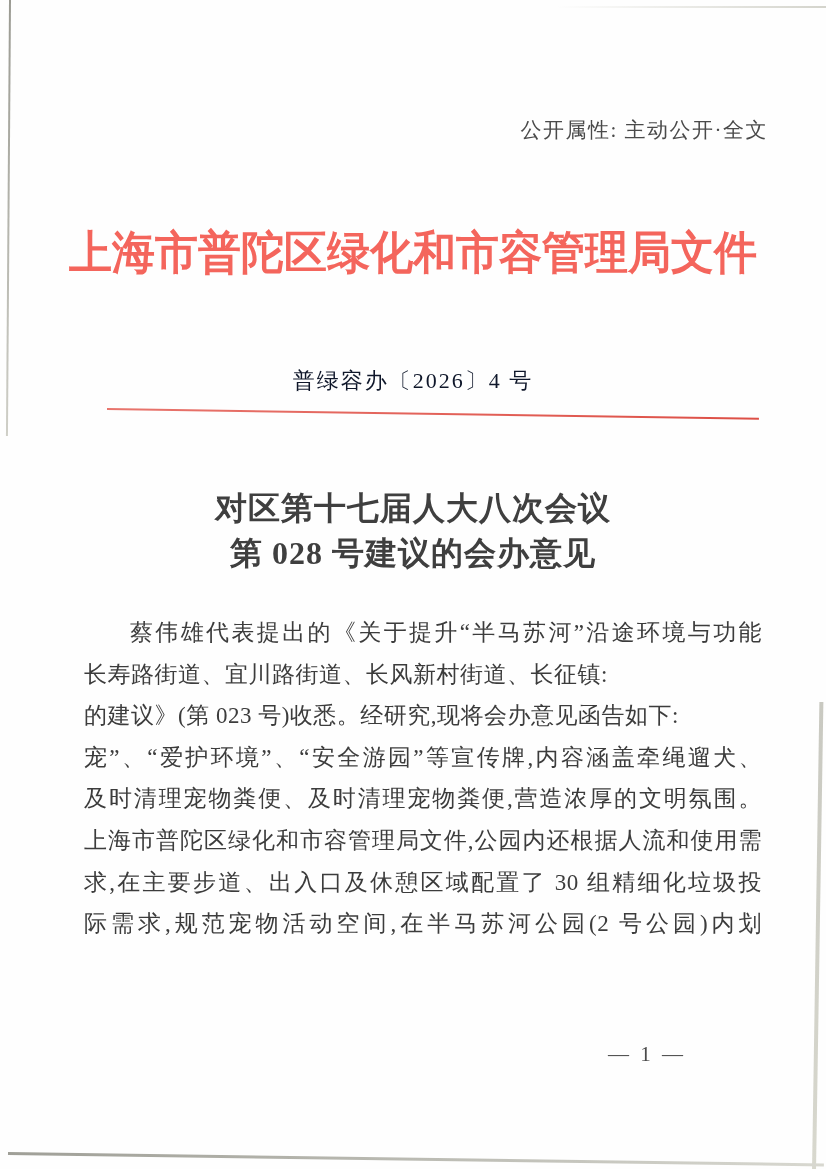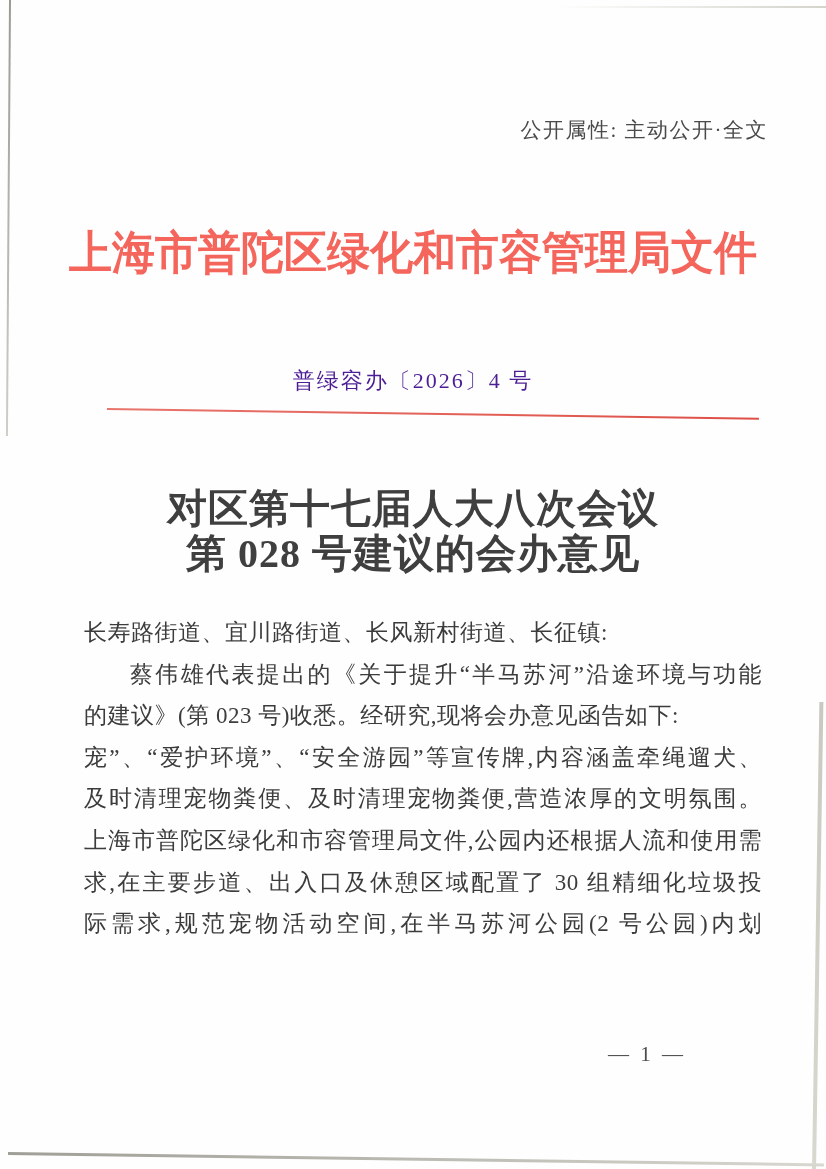--- a/index.html
+++ b/index.html
@@ -44,32 +44,32 @@
     font-size:43px;font-weight:bold;
     letter-spacing:0px;
     color:#f4655c;
     transform:scaleY(1.06);
     white-space:nowrap;
   }
   .docnum{
     position:absolute;top:366px;left:0;width:100%;
     text-align:center;
     font-size:22px;letter-spacing:2px;
-    color:#4c1d95;
+    color:#0f172a;
   }
   .red-rule{
     position:absolute;left:107px;top:408px;
     width:652px;height:2px;
     background:linear-gradient(90deg,#e8756d,#dd4f46);
     transform:rotate(0.85deg);transform-origin:left center;
   }
   .subject{
     position:absolute;top:486px;left:0;width:100%;
     text-align:center;
-    font-size:40px;font-weight:bold;
+    font-size:32px;font-weight:bold;
     letter-spacing:1px;line-height:45px;
     color:#3f3f3f;
   }
   .doc-body{
     position:absolute;top:612px;left:84px;width:678px;
     font-size:23px;line-height:41.6px;
     letter-spacing:0.5px;
     color:#3c3c3c;
   }
   .bl{white-space:nowrap;}
@@ -98,22 +98,22 @@
   <div class="docnum">普绿容办〔2026〕4 号</div>
 
   <div class="red-rule"></div>
 
   <div class="subject">
     <div>对区第十七届人大八次会议</div>
     <div>第 028 号建议的会办意见</div>
   </div>
 
   <div class="doc-body">
+    <div class="bl ind jl">蔡伟雄代表提出的《关于提升“半马苏河”沿途环境与功能</div>
     <div class="bl">长寿路街道、宜川路街道、长风新村街道、长征镇:</div>
-    <div class="bl ind jl">蔡伟雄代表提出的《关于提升“半马苏河”沿途环境与功能</div>
     <div class="bl">的建议》(第 023 号)收悉。经研究,现将会办意见函告如下:</div>
     <div class="bl jl">宠”、“爱护环境”、“安全游园”等宣传牌,内容涵盖牵绳遛犬、</div>
     <div class="bl jl">及时清理宠物粪便、及时清理宠物粪便,营造浓厚的文明氛围。</div>
     <div class="bl jl">上海市普陀区绿化和市容管理局文件,公园内还根据人流和使用需</div>
     <div class="bl jl">求,在主要步道、出入口及休憩区域配置了 30 组精细化垃圾投</div>
     <div class="bl jl">际需求,规范宠物活动空间,在半马苏河公园(2 号公园)内划</div>
   </div>
 
   <div class="pagenum">— 1 —</div>
 

